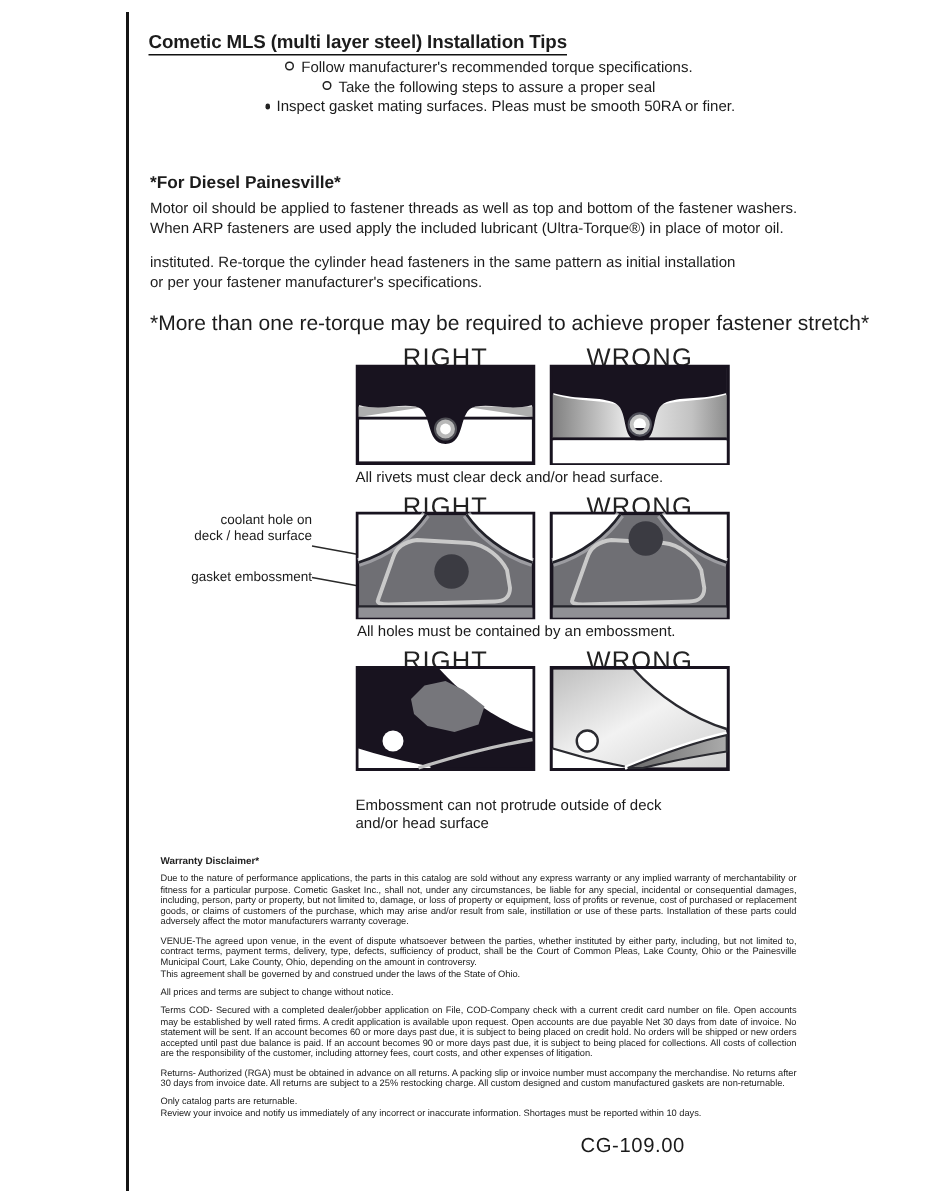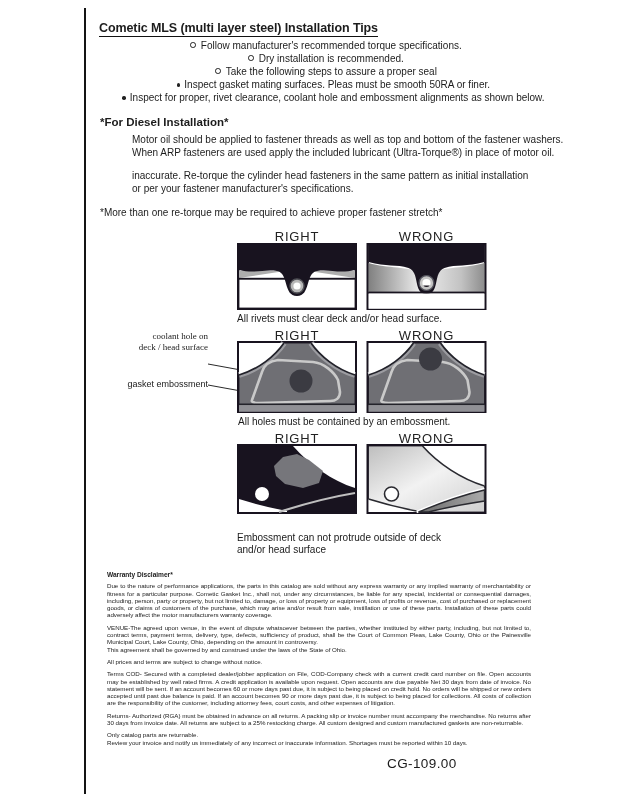--- a/index.html
+++ b/index.html
@@ -14,26 +14,26 @@
 
   .bullets{left:96px;top:39px;font-size:10px;line-height:13px;width:460px;}
   .b-line{white-space:nowrap;text-align:center;}
   .marker-o{display:inline-block;width:3.6px;height:3.6px;border:1px solid #222;border-radius:50%;
             margin-right:5px;vertical-align:1.5px;}
   .sub{padding-left:15px;}
   .marker-dot{display:inline-block;width:3.4px;height:3.4px;background:#222;border-radius:50%;
               margin-right:4px;vertical-align:1.5px;}
 
   .h2{left:100px;top:116px;font-size:11.5px;font-weight:bold;}
-  .para{font-size:10px;line-height:13px;white-space:nowrap;margin-left:32px;}
+  .para{font-size:10px;line-height:13px;white-space:nowrap;}
   .p1{left:100px;top:133px;}
   .p2{left:100px;top:169px;}
-  .note{left:100px;top:207px;font-size:10px;}
-
-  .rw-label{width:120px;text-align:center;font-size:13px;letter-spacing:0.8px;color:#222;}
+  .note{left:100px;top:207px;font-size:14px;}
+
+  .rw-label{width:120px;text-align:center;font-size:17px;letter-spacing:0.8px;color:#222;}
   .caption{font-size:10px;color:#1a1a1a;}
 
   .ann{width:113px;text-align:right;font-size:9px;line-height:10.5px;color:#1a1a1a;}
 
   .warranty{left:107px;top:571px;width:424px;font-size:6.2px;line-height:7.3px;
             color:#222;letter-spacing:-0.02px;}
   .warranty .w-title{font-size:6.6px;font-weight:bold;margin-bottom:4px;}
   .warranty p{margin:0 0 5px 0;text-align:justify;}
   .warranty p.tight{margin-bottom:0;}
 
@@ -43,33 +43,31 @@
 <body>
 
 <div class="page">
 
   <div class="abs edge-line"></div>
 
   <div class="abs doc-title">Cometic MLS (multi layer steel) Installation Tips</div>
 
   <div class="abs bullets">
     <div class="b-line"><span class="marker-o"></span><span>Follow manufacturer's recommended torque specifications.</span></div>
-    <div class="b-line"><span class="marker-o"></span><span>Dry installation is recommended.</span></div>
     <div class="b-line"><span class="marker-o"></span><span>Take the following steps to assure a proper seal</span></div>
     <div class="b-line sub"><span class="marker-dot"></span><span>Inspect gasket mating surfaces.  Pleas must be smooth 50RA or finer.</span></div>
-    <div class="b-line sub"><span class="marker-dot"></span><span>Inspect for proper, rivet clearance, coolant hole and embossment alignments as shown below.</span></div>
-  </div>
-
-  <div class="abs h2">*For Diesel Installation*</div>
+  </div>
+
+  <div class="abs h2">*For Diesel Painesville*</div>
   <div class="abs para p1">
     <div>Motor oil should be applied to fastener threads as well as top and bottom of the fastener washers.</div>
     <div>When ARP fasteners are used apply the included lubricant (Ultra-Torque®) in place of motor oil.</div>
   </div>
   <div class="abs para p2">
-    <div>inaccurate. Re-torque the cylinder head fasteners in the same pattern as initial installation</div>
+    <div>instituted. Re-torque the cylinder head fasteners in the same pattern as initial installation</div>
     <div>or per your fastener manufacturer's specifications.</div>
   </div>
   <div class="abs note">*More than one re-torque may be required to achieve proper fastener stretch*</div>
 
   <div class="abs rw-label" style="left:237px;top:229px;">RIGHT</div>
   <div class="abs rw-label" style="left:366px;top:229px;width:121px;">WRONG</div>
 
   <svg class="abs" style="left:237px;top:243px;" width="120" height="67" viewBox="0 0 120 67">
     <rect x="1.2" y="1.2" width="117.6" height="64.6" fill="#ffffff" stroke="#18131f" stroke-width="2.4"></rect>
     <polygon points="2,35 48,28 2,28" fill="#aeaeae"></polygon>
@@ -97,21 +95,21 @@
     <circle cx="60" cy="40" r="7.4" fill="#c4c4c4" stroke="#50505a" stroke-width="1.4"></circle>
     <circle cx="60" cy="40" r="4.1" fill="#ffffff"></circle>
     <path d="M56.7,42.4 A4.1,4.1 0 0 0 63.3,42.4 Z" fill="#18131f"></path>
   </svg>
 
   <div class="abs caption" style="left:237px;top:313px;">All rivets must clear deck and/or head surface.</div>
 
   <div class="abs rw-label" style="left:237px;top:328px;">RIGHT</div>
   <div class="abs rw-label" style="left:366px;top:328px;width:121px;">WRONG</div>
 
-  <div class="abs ann" style="left:95px;top:331px;font-family:Liberation Serif, serif;">
+  <div class="abs ann" style="left:95px;top:341px;">
     <div>coolant hole on</div>
     <div>deck / head surface</div>
   </div>
   <div class="abs ann" style="left:95px;top:379px;">gasket embossment</div>
 
   <svg class="abs" style="left:205px;top:341px;" width="160" height="80" viewBox="0 0 160 80">
     <line x1="3" y1="23" x2="96" y2="40" stroke="#2a2a2a" stroke-width="1"></line>
     <line x1="3" y1="44" x2="58" y2="54" stroke="#2a2a2a" stroke-width="1"></line>
   </svg>
 

